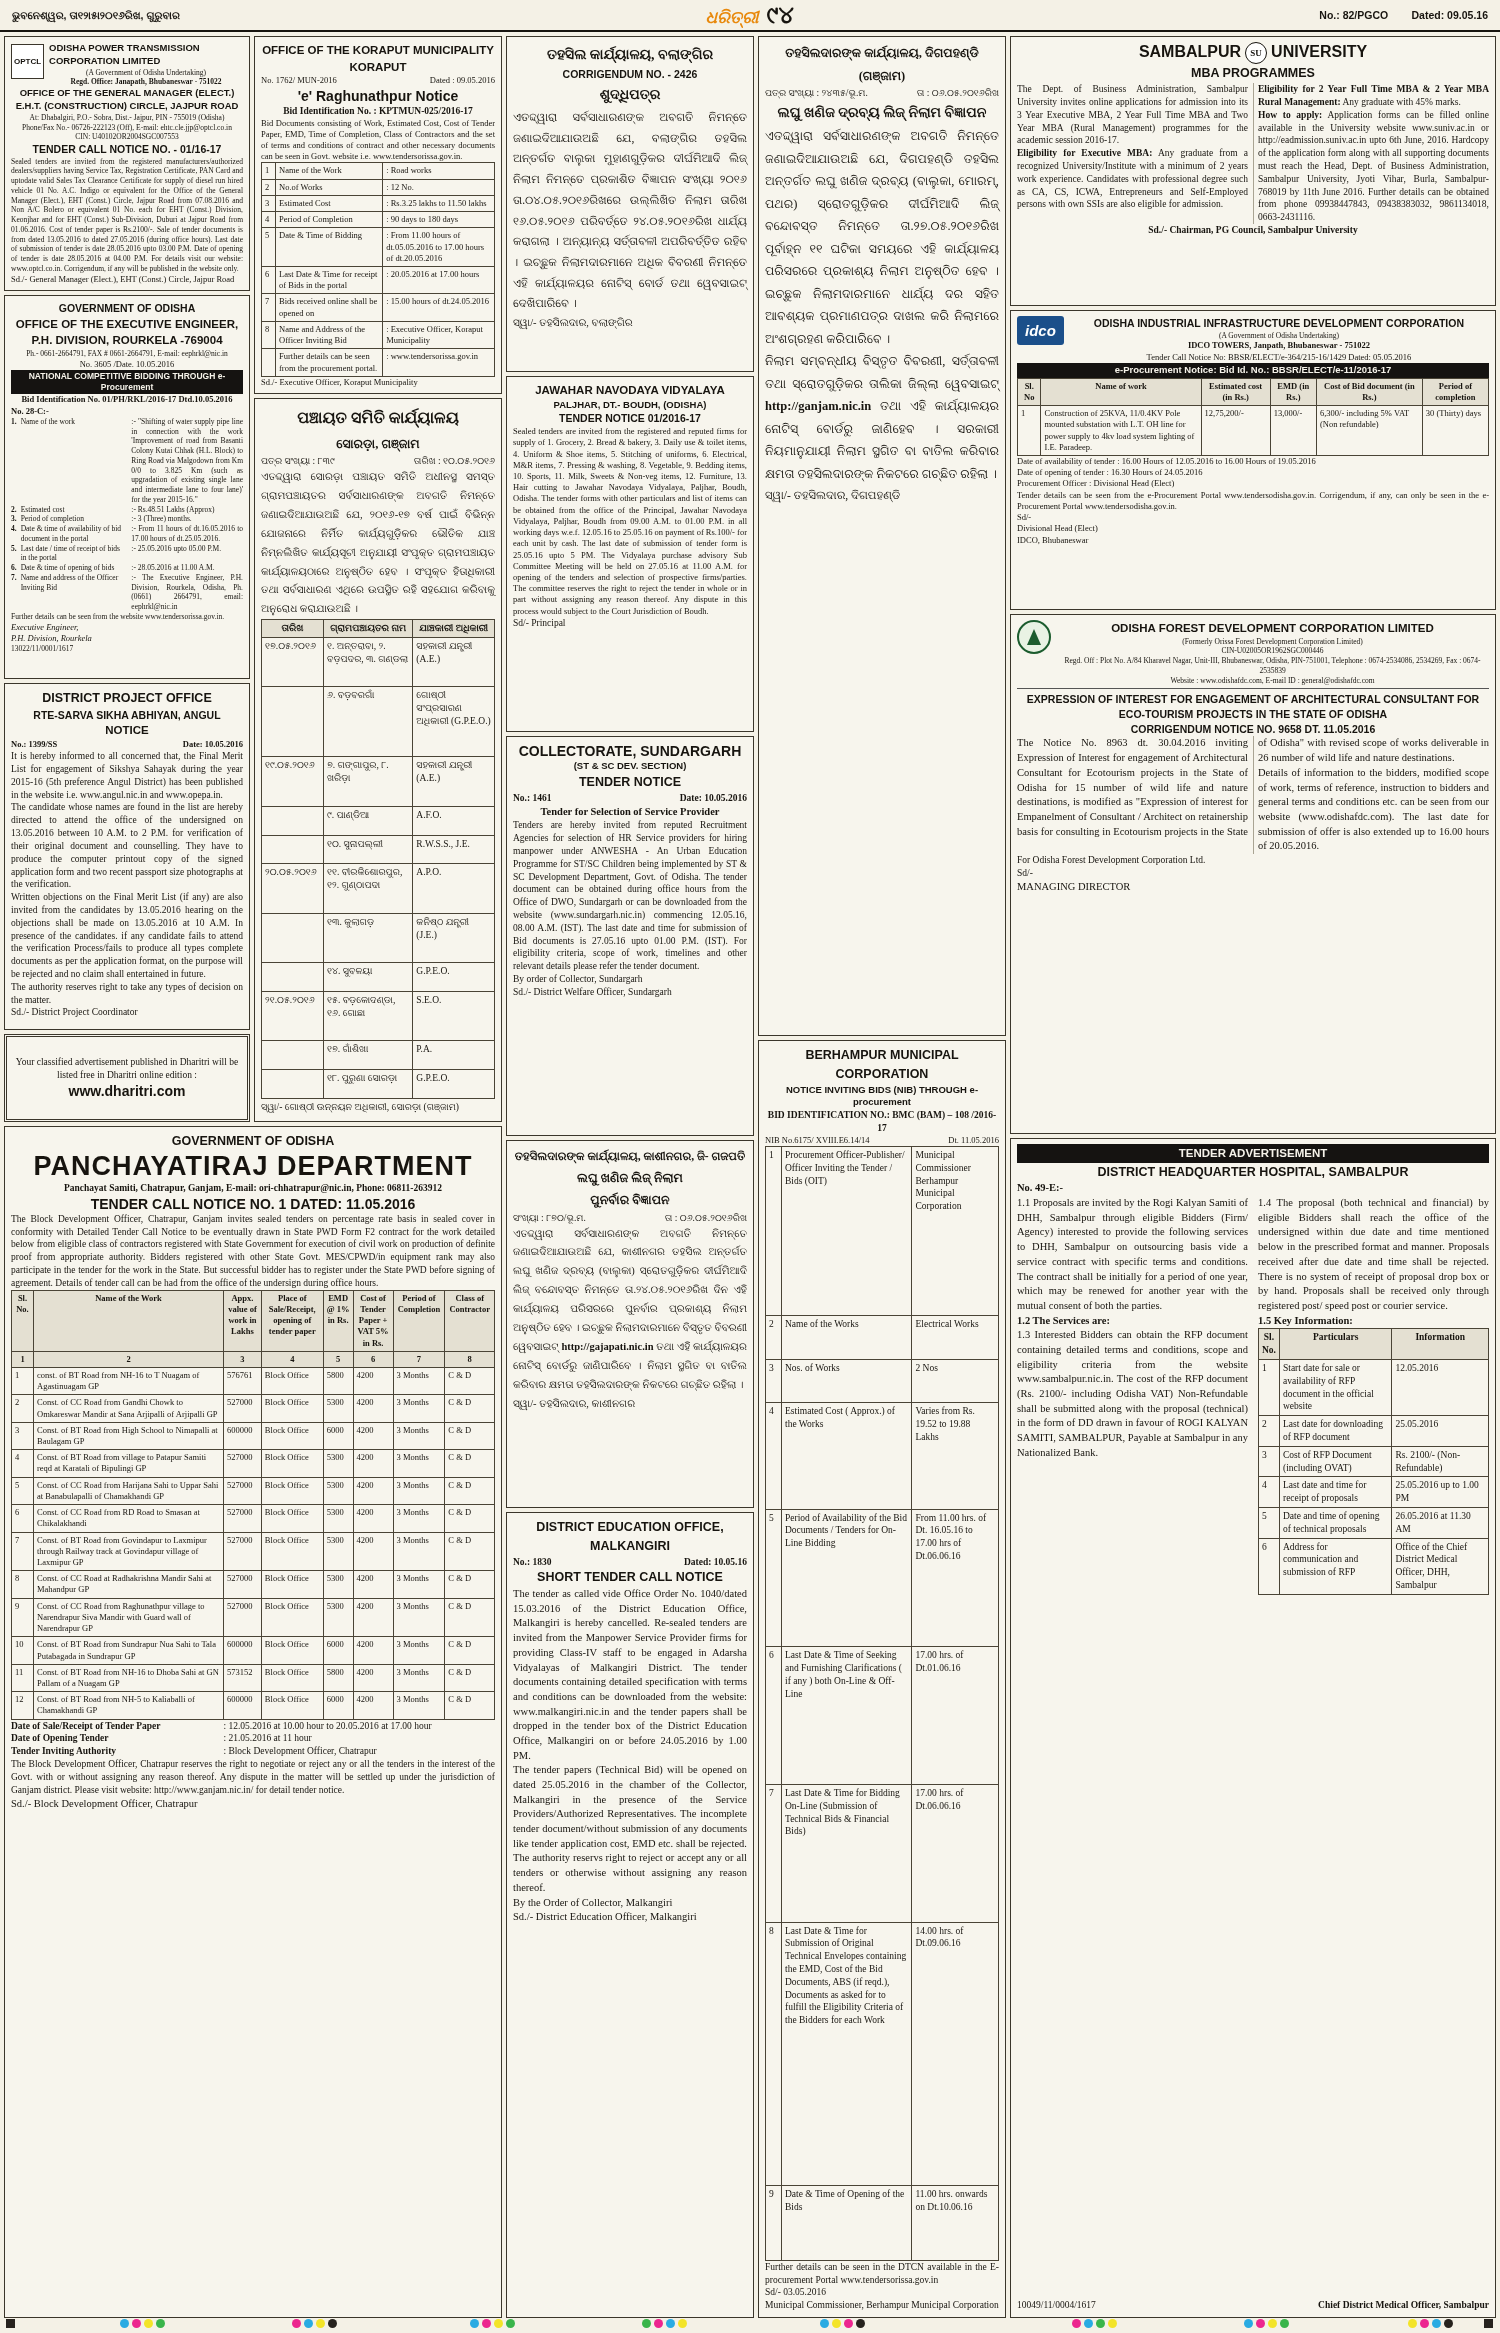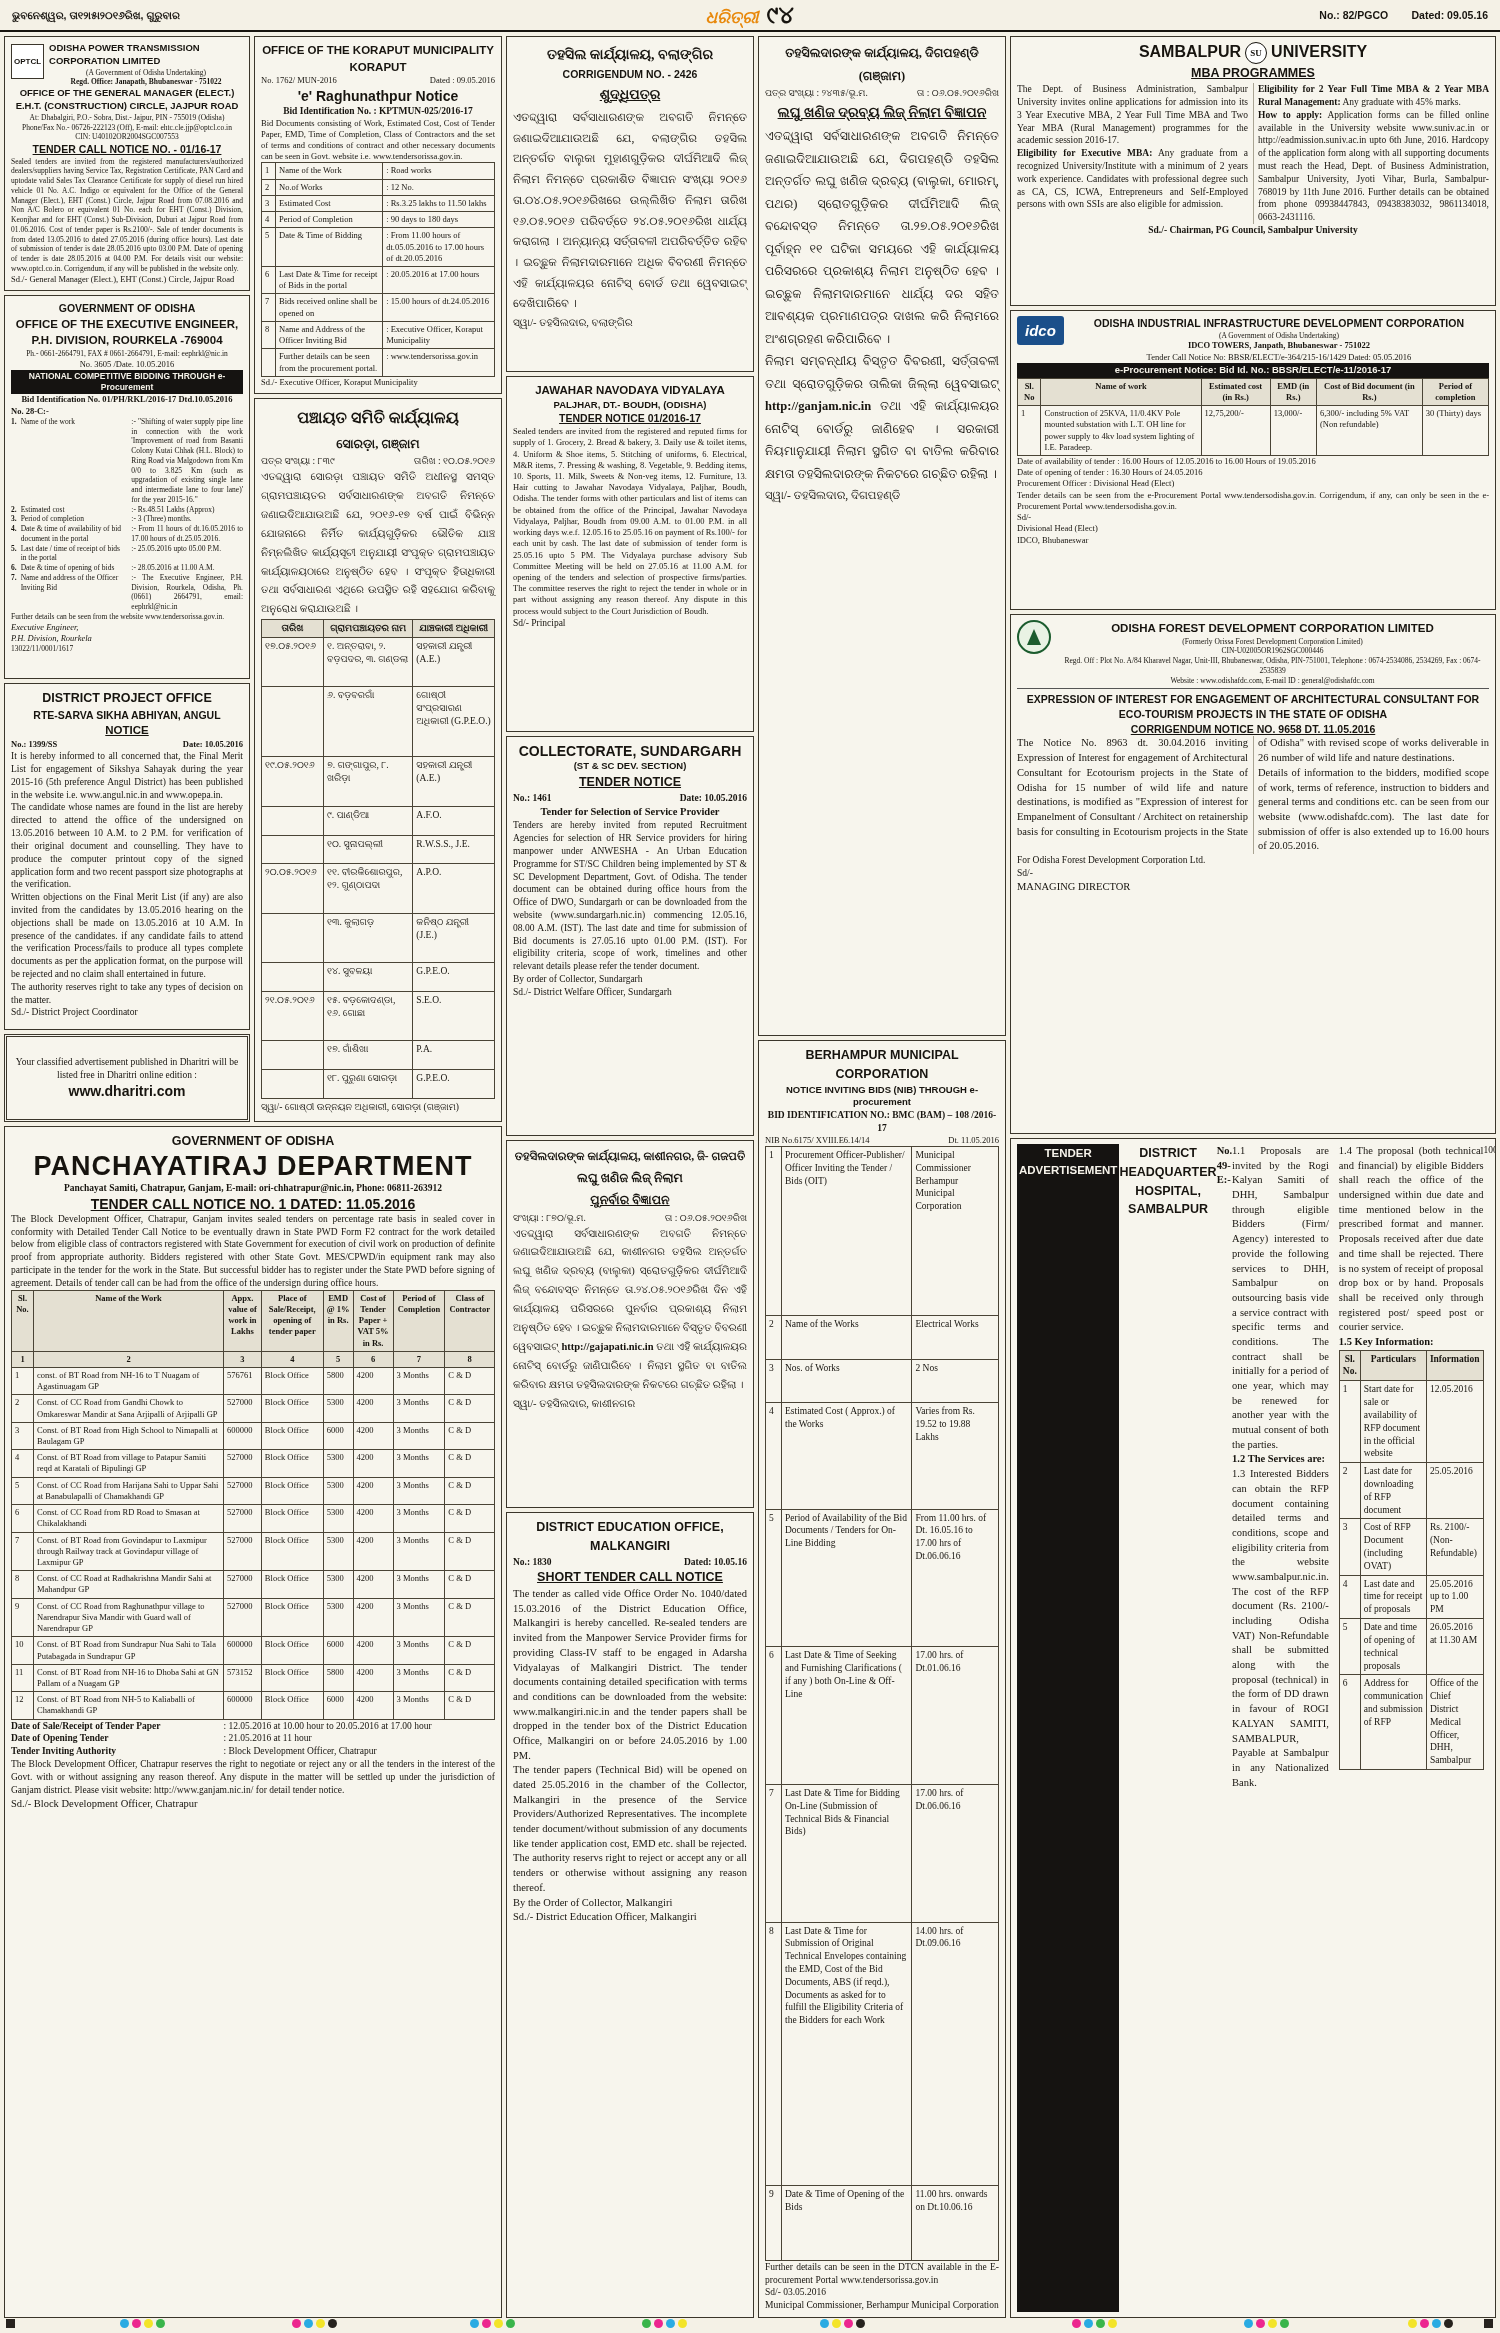--- a/index.html
+++ b/index.html
@@ -1,21 +1,21 @@
 <!DOCTYPE html>
 <html><head>
 <meta charset="utf-8">
 <style>
   *{margin:0;padding:0;box-sizing:border-box}
   html,body{width:1500px;height:2333px}
   body{background:#efece0;font-family:"Liberation Serif",serif;color:#17140f;position:relative;overflow:hidden}
   .page{position:absolute;inset:0;background:#f4f1e6}
   .sf{font-family:"Liberation Sans",sans-serif}
   .c{text-align:center}.just{text-align:justify}
-  .b{font-weight:bold}.u{text-decoration:underline}.i{font-style:italic}
+  .b{font-weight:bold}.u{}.i{font-style:italic}
   .t7{font-size:7.5px;line-height:1.3}.t8{font-size:8.5px;line-height:1.32}
   .t9{font-size:9.5px;line-height:1.35}.t10{font-size:10.5px;line-height:1.4}
   .t11{font-size:11.5px;line-height:1.45}.t12{font-size:12.5px;line-height:1.5}
   .t14{font-size:14px;line-height:1.3}.t16{font-size:16px;line-height:1.25}
   .mast{position:absolute;left:0;top:0;width:1500px;height:32px;border-bottom:2.5px solid #17140f;
         display:flex;align-items:center;justify-content:space-between;padding:14px 12px;background:#f4f1e6}
   .mast .mid{display:flex;align-items:baseline;gap:8px}
   .paper{color:#e8890c;font-weight:bold;font-size:17px;font-style:italic}
   .pageno{font-size:24px;font-weight:bold}
   .track{position:absolute;top:36px;height:2282px;display:flex;flex-direction:column;gap:4px}
@@ -36,21 +36,21 @@
   .t td,.t th{border:1px solid #4a4436;padding:2px 3px;vertical-align:top;text-align:left}
   .t th{background:#e4e0d2;text-align:center}
   .hdrRow{display:flex;gap:5px;align-items:flex-start}
   .logoBox{border:1.5px solid #3b362b;font-weight:bold;font-size:8px;padding:12px 2px;margin-top:2px;background:#fff}
   .cols2{column-count:2;column-gap:10px;column-rule:1px solid #a9a493}
   #adOptcl{min-height:238px}#adRkl{min-height:384px}#adAngul{flex:1}#adDhar{min-height:88px;border:3px double #3b362b;display:flex;flex-direction:column;justify-content:center}
   #adPanch{flex:1}
   #adKpt{min-height:354px}#adSorada{flex:1;display:flex;flex-direction:column}
   #adBlgr{min-height:336px}#adJnv{min-height:356px}#adSndg{min-height:400px}#adKsng{min-height:368px}#adMlkg{flex:1}
   #adDgph{min-height:1000px}#adBemc{flex:1;display:flex;flex-direction:column}
-  #adSambU{min-height:270px}#adIdco{min-height:300px}#adOfdc{min-height:520px}#adDhh{flex:1;display:flex;flex-direction:row}
+  #adSambU{min-height:270px}#adIdco{min-height:300px}#adOfdc{min-height:520px}#adDhh{flex:1;display:flex;flex-direction:column}
   .bemcT{flex:1}.bemcT table{height:100%}
   .soradaT{flex:1}.soradaT table{height:100%}
   .dhhBody{flex:1;display:flex;gap:10px}
   .dhhBody>div{flex:1}
   .crest{width:22px;height:22px;border:1.5px solid #17140f;border-radius:50%;display:inline-flex;align-items:center;justify-content:center;font-size:9px;font-weight:bold;vertical-align:middle;background:#fff}
   .idcoLogo{background:#1b4f8a;color:#fff;font-weight:bold;font-style:italic;font-size:15px;padding:6px 8px;border-radius:3px}
   .ofdcLogo{width:34px;height:34px;border-radius:50%;border:2px solid #1c5c2e;background:#e9f2e4;display:flex;align-items:center;justify-content:center}
   .tree{width:0;height:0;border-left:7px solid transparent;border-right:7px solid transparent;border-bottom:16px solid #1c5c2e}
   .pchTitle{font-size:27px;font-weight:bold;letter-spacing:1px}
   .lv{display:flex;gap:4px}

